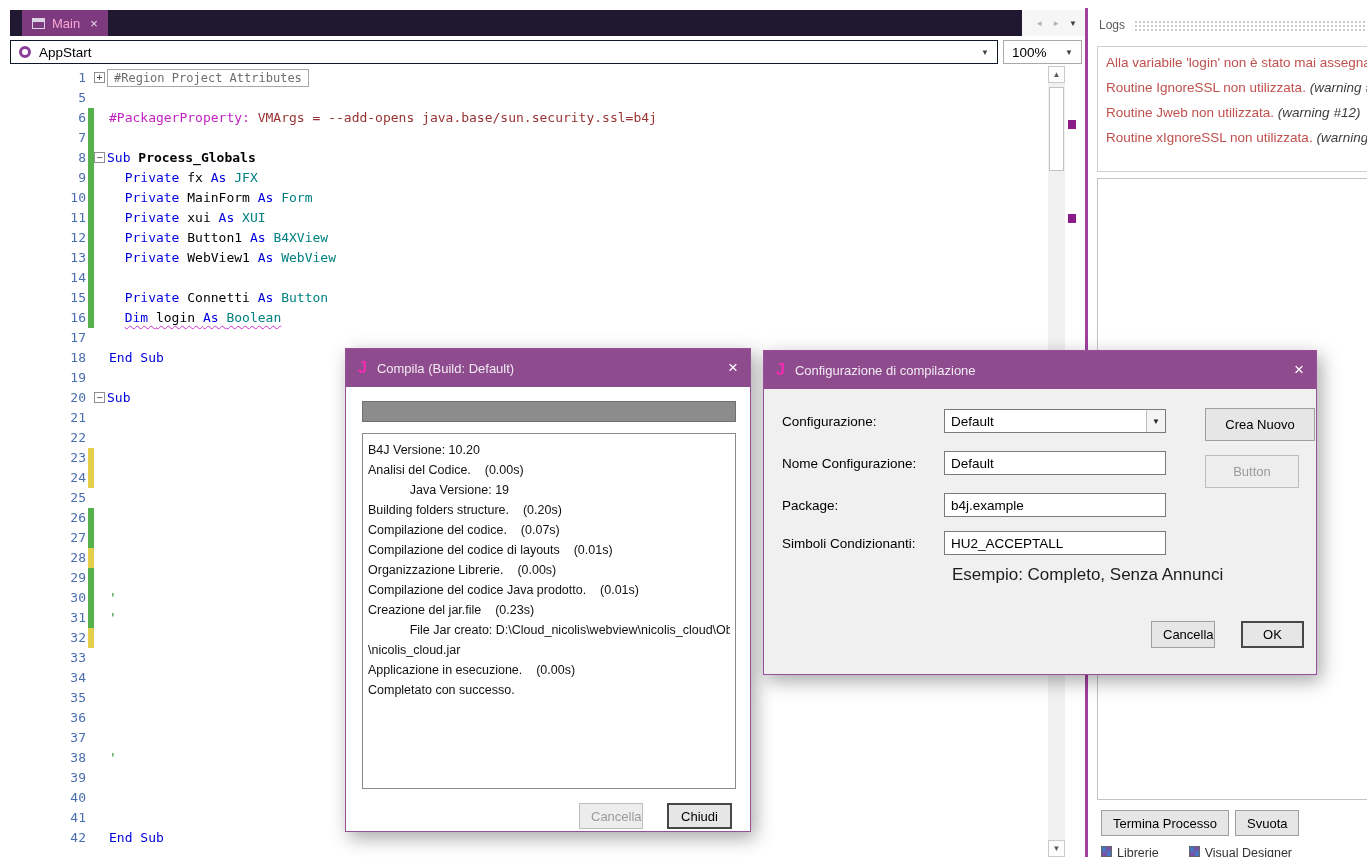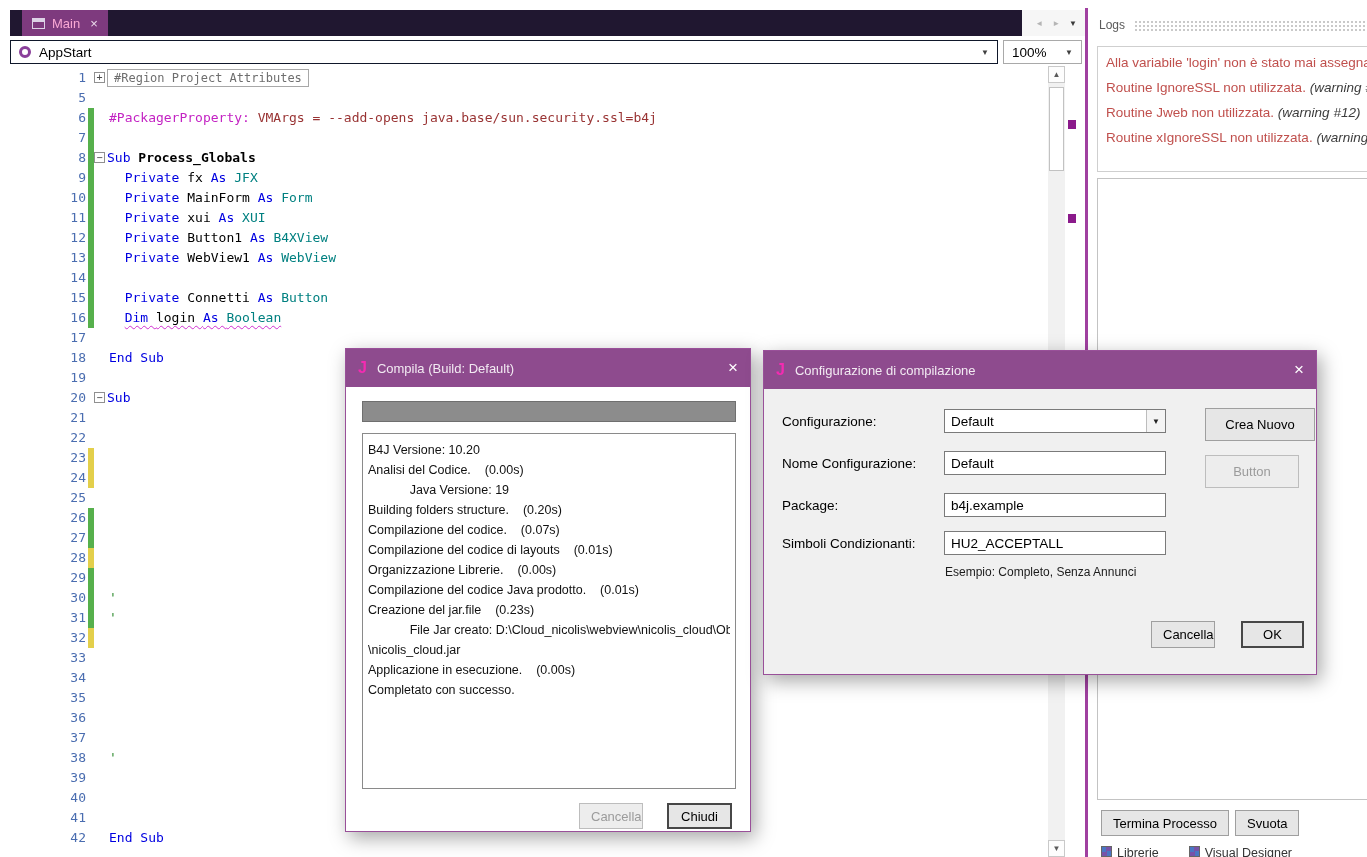--- a/index.html
+++ b/index.html
@@ -80,21 +80,21 @@
   .jlogo{color:#f32bb1;font-weight:bold;font-size:16px}
   .dlg-title-text{color:#f2eaf2;font-size:13px}
   .dlg-close{margin-left:auto;color:#fff;font-size:17px;cursor:pointer}
   .progress{position:absolute;left:16px;top:52px;width:374px;height:21px;background:#8c8c8c;border:1px solid #6f6f6f}
   .complog{position:absolute;left:16px;top:84px;width:374px;height:356px;border:1px solid #8a8a8a;background:#fff;padding:6px 5px;font-size:12.5px;line-height:20px;color:#111;overflow:hidden}
   .complog div{white-space:pre;overflow:hidden}
   .cfg-label{position:absolute;left:18px;font-size:13.5px;color:#000}
   .cfg-input{position:absolute;left:180px;width:222px;height:24px;border:1px solid #7a7a7a;background:#fff;font:13.5px "Liberation Sans",sans-serif;padding:0 6px;color:#000}
   .cfg-combo{position:absolute;left:180px;top:58px;width:222px;height:24px;border:1px solid #7a7a7a;background:#fff;font-size:13.5px;display:flex;align-items:center;padding:0 6px}
   .arrowbox{position:absolute;right:0;top:0;width:19px;height:22px;border-left:1px solid #bdbdbd;background:#f4f4f4;color:#222;font-size:8px;display:flex;align-items:center;justify-content:center}
-  .cfg-hint{position:absolute;left:181px;top:214px;font-size:12px;color:#1c1c1c}
+  .cfg-hint{position:absolute;left:188px;top:214px;font-size:17px;color:#1c1c1c}
 </style>
 </head>
 <body>
 
 <div id="app">
 
   <div class="tabbar">
     <div class="tab">
       <span class="win-icon"></span>
       <span class="tab-label">Main</span>

